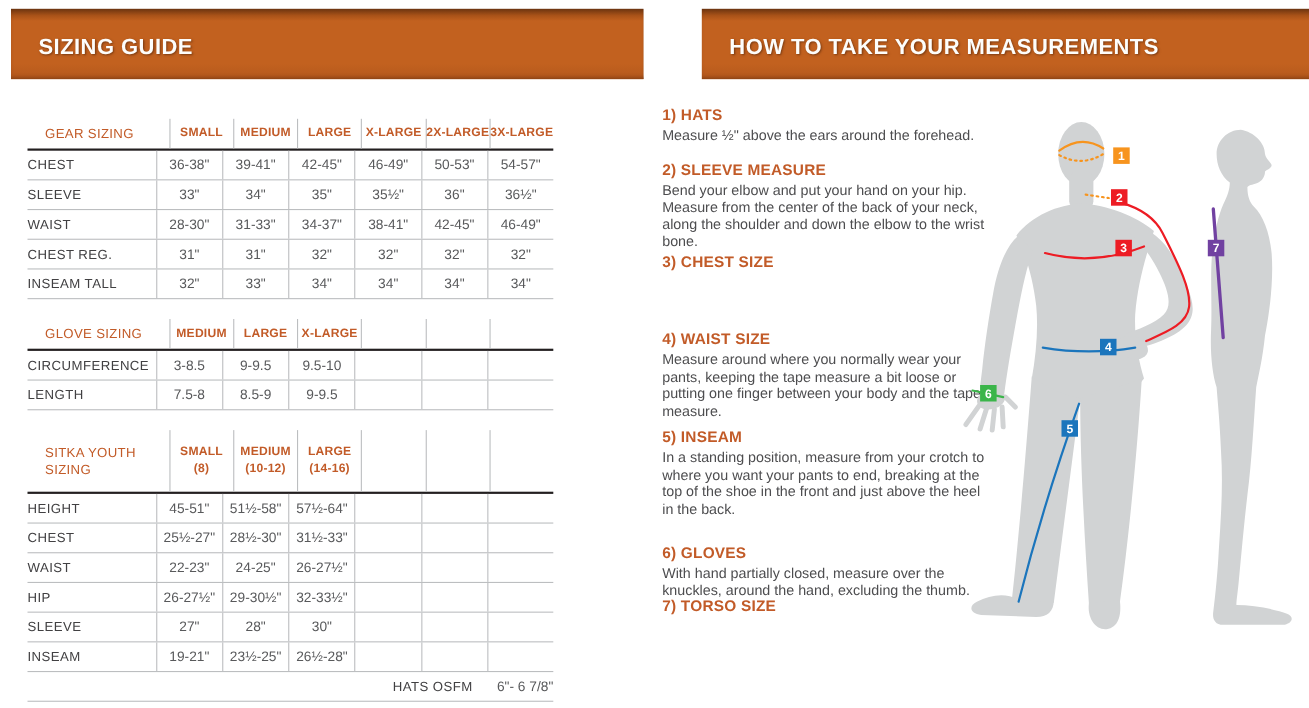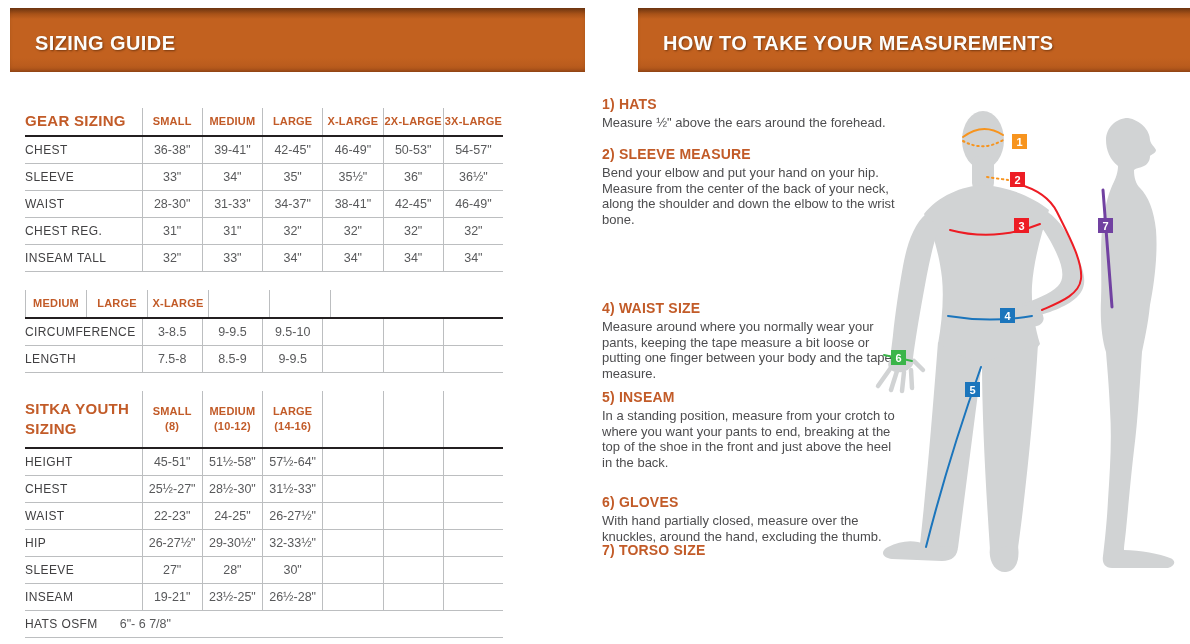--- a/index.html
+++ b/index.html
@@ -22,31 +22,31 @@
   }
   
   .size-table{position:absolute;left:25px;width:478px;color:var(--label);}
   .t-row{display:flex;border-bottom:1px solid var(--grid);height:26px;}
   .t-row.t-head{border-bottom:2px solid #231f20;height:27px;}
   .t-row.t-head.tall{height:56px;}
   .t-label{
     width:118px;display:flex;align-items:center;
     font-size:12px;letter-spacing:.4px;color:var(--label);
   }
-  .t-name{color:var(--heading);font-weight:bold;font-size:15px;letter-spacing:.3px;white-space:pre-line;line-height:1.35;}
+  .t-name{color:var(--heading);font-weight:normal;font-size:12px;letter-spacing:.3px;white-space:pre-line;line-height:1.35;margin-left:16px;}
   .t-cell{
     width:60px;border-left:1px solid var(--grid);
     display:flex;align-items:center;justify-content:center;text-align:center;
     font-size:12.5px;color:var(--value);
   }
   .t-head .t-cell{
     color:var(--heading);font-weight:bold;font-size:11px;letter-spacing:.2px;
     white-space:pre-line;line-height:1.35;
   }
-  .t-foot{height:26px;display:flex;align-items:center;}
+  .t-foot{height:26px;display:flex;align-items:center;justify-content:flex-end;}
   .t-foot .f-label{font-size:12px;letter-spacing:.4px;color:var(--label);}
   .t-foot .f-value{font-size:12.5px;color:var(--value);margin-left:22px;}
   
   .sections{position:absolute;left:602px;top:0;}
   .m-section{position:absolute;left:0;}
   .m-section h3{
     margin:0 0 3px 0;color:var(--heading);font-size:14px;font-weight:bold;letter-spacing:.2px;
   }
   .m-section p{margin:0;color:var(--body);font-size:13px;line-height:15.7px;}
   
@@ -118,20 +118,21 @@
           <div class="t-cell">32"</div>
           <div class="t-cell">33"</div>
           <div class="t-cell">34"</div>
           <div class="t-cell">34"</div>
           <div class="t-cell">34"</div>
           <div class="t-cell">34"</div>
         </div>
       </div>
       <div class="size-table" style="top: 290px;">
         <div class="t-row t-head">
+          <div class="t-label t-name">GLOVE SIZING</div>
           <div class="t-cell">MEDIUM</div>
           <div class="t-cell">LARGE</div>
           <div class="t-cell">X-LARGE</div>
           <div class="t-cell"></div>
           <div class="t-cell"></div>
           <div class="t-cell"></div>
         </div>
         <div class="t-row">
           <div class="t-label">CIRCUMFERENCE</div>
           <div class="t-cell">3-8.5</div>
@@ -229,20 +230,21 @@
   <div class="sections" id="sections">
       <section class="m-section" style="top: 96px; width: 300px;">
         <h3>1) HATS</h3>
         <p>Measure ½" above the ears around the forehead.</p>
       </section>
       <section class="m-section" style="top: 146px; width: 300px;">
         <h3>2) SLEEVE MEASURE</h3>
         <p>Bend your elbow and put your hand on your hip. Measure from the center of the back of your neck, along the shoulder and down the elbow to the wrist bone.</p>
       </section>
       <section class="m-section" style="top: 230px; width: 300px;">
+        <h3>3) CHEST SIZE</h3>
       </section>
       <section class="m-section" style="top: 300px; width: 300px;">
         <h3>4) WAIST SIZE</h3>
         <p>Measure around where you normally wear your pants, keeping the tape measure a bit loose or putting one finger between your body and the tape measure.</p>
       </section>
       <section class="m-section" style="top: 389px; width: 300px;">
         <h3>5) INSEAM</h3>
         <p>In a standing position, measure from your crotch to where you want your pants to end, breaking at the top of the shoe in the front and just above the heel in the back.</p>
       </section>
       <section class="m-section" style="top: 494px; width: 300px;">

